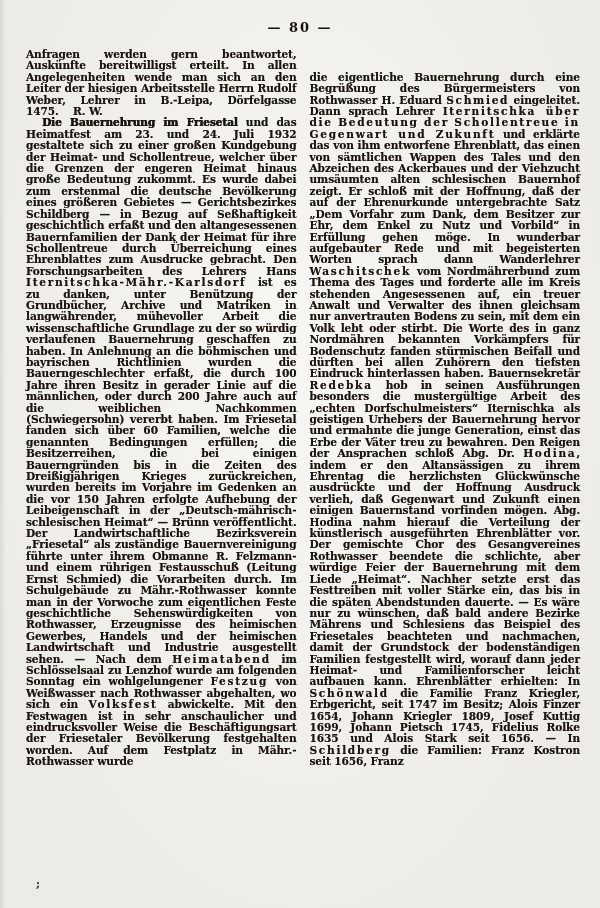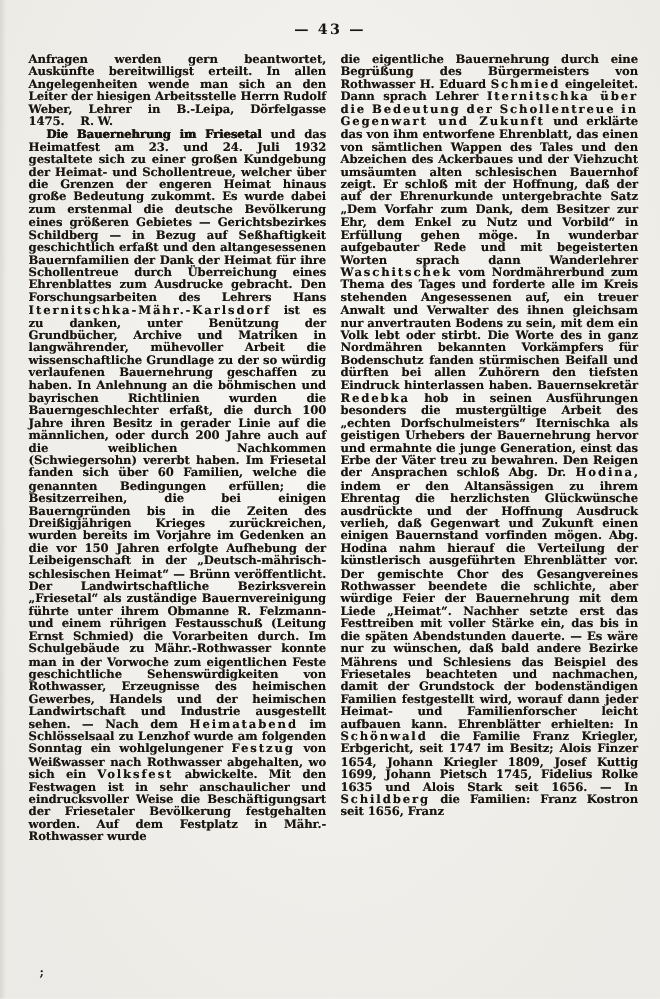--- a/index.html
+++ b/index.html
@@ -22,20 +22,21 @@
     text-align: center;
     font-weight: bold;
     font-size: 13px;
     letter-spacing: 2px;
     color: #181410;
   }
   .columns {
     display: flex;
     gap: 13px;
     padding: 14px 20px 0 26px;
+    align-items: flex-end;
   }
   .col {
     flex: 1 1 0;
     min-width: 0;
   }
   p.para {
     margin: 0;
     text-align: justify;
     font-size: 10.6px;
     line-height: 11.4px;
@@ -52,21 +53,21 @@
   .edge-mark {
     position: absolute;
     left: 36px; bottom: 18px;
     font-size: 11px; font-weight: bold; color: #2a241c;
   }
 </style>
 </head>
 <body style="background: rgb(243, 242, 237);">
 
 <div class="scan-page">
-  <div class="page-header">— 43 —</div>
+  <div class="page-header">— 80 —</div>
   <div class="columns">
     <div class="col" id="col-left">
         <p class="para"><span class="seg-normal">Anfragen werden gern beantwortet, Auskünfte bereitwilligst erteilt. In allen Angelegenheiten wende man sich an den Leiter der hiesigen Arbeitsstelle Herrn Rudolf Weber, Lehrer in B.-Leipa, Dörfelgasse 1475.&nbsp;&nbsp;&nbsp;&nbsp;R. W.</span></p>
         <p class="para indent"><span class="seg-bold">Die Bauernehrung im Friesetal</span><span class="seg-normal"> und das Heimatfest am 23. und 24. Juli 1932 gestaltete sich zu einer großen Kundgebung der Heimat- und Schollentreue, welcher über die Grenzen der engeren Heimat hinaus große Bedeutung zukommt. Es wurde dabei zum erstenmal die deutsche Bevölkerung eines größeren Gebietes — Gerichtsbezirkes Schildberg — in Bezug auf Seßhaftigkeit geschichtlich erfaßt und den altangesessenen Bauernfamilien der Dank der Heimat für ihre Schollentreue durch Überreichung eines Ehrenblattes zum Ausdrucke gebracht. Den Forschungsarbeiten des Lehrers Hans </span><span class="seg-spaced">Iternitschka-Mähr.-Karlsdorf</span><span class="seg-normal"> ist es zu danken, unter Benützung der Grundbücher, Archive und Matriken in langwährender, mühevoller Arbeit die wissenschaftliche Grundlage zu der so würdig verlaufenen Bauernehrung geschaffen zu haben. In Anlehnung an die böhmischen und bayrischen Richtlinien wurden die Bauerngeschlechter erfaßt, die durch 100 Jahre ihren Besitz in gerader Linie auf die männlichen, oder durch 200 Jahre auch auf die weiblichen Nachkommen (Schwiegersohn) vererbt haben. Im Friesetal fanden sich über 60 Familien, welche die genannten Bedingungen erfüllen; die Besitzerreihen, die bei einigen Bauerngründen bis in die Zeiten des Dreißigjährigen Krieges zurückreichen, wurden bereits im Vorjahre im Gedenken an die vor 150 Jahren erfolgte Aufhebung der Leibeigenschaft in der „Deutsch-mährisch-schlesischen Heimat“ — Brünn veröffentlicht. Der Landwirtschaftliche Bezirksverein „Friesetal“ als zuständige Bauernvereinigung führte unter ihrem Obmanne R. Felzmann- und einem rührigen Festausschuß (Leitung Ernst Schmied) die Vorarbeiten durch. Im Schulgebäude zu Mähr.-Rothwasser konnte man in der Vorwoche zum eigentlichen Feste geschichtliche Sehenswürdigkeiten von Rothwasser, Erzeugnisse des heimischen Gewerbes, Handels und der heimischen Landwirtschaft und Industrie ausgestellt sehen. — Nach dem </span><span class="seg-spaced">Heimatabend</span><span class="seg-normal"> im Schlösselsaal zu Lenzhof wurde am folgenden Sonntag ein wohlgelungener </span><span class="seg-spaced">Festzug</span><span class="seg-normal"> von Weißwasser nach Rothwasser abgehalten, wo sich ein </span><span class="seg-spaced">Volksfest</span><span class="seg-normal"> abwickelte. Mit den Festwagen ist in sehr anschaulicher und eindrucksvoller Weise die Beschäftigungsart der Friesetaler Bevölkerung festgehalten worden. Auf dem Festplatz in Mähr.-Rothwasser wurde</span></p>
       </div>
     <div class="col" id="col-right">
         <p class="para"><span class="seg-normal">die eigentliche Bauernehrung durch eine Begrüßung des Bürgermeisters von Rothwasser H. Eduard </span><span class="seg-spaced">Schmied</span><span class="seg-normal"> eingeleitet. Dann sprach Lehrer </span><span class="seg-spaced">Iternitschka über die Bedeutung der Schollentreue in Gegenwart und Zukunft</span><span class="seg-normal"> und erklärte das von ihm entworfene Ehrenblatt, das einen von sämtlichen Wappen des Tales und den Abzeichen des Ackerbaues und der Viehzucht umsäumten alten schlesischen Bauernhof zeigt. Er schloß mit der Hoffnung, daß der auf der Ehrenurkunde untergebrachte Satz „Dem Vorfahr zum Dank, dem Besitzer zur Ehr, dem Enkel zu Nutz und Vorbild“ in Erfüllung gehen möge. In wunderbar aufgebauter Rede und mit begeisterten Worten sprach dann Wanderlehrer </span><span class="seg-spaced">Waschitschek</span><span class="seg-normal"> vom Nordmährerbund zum Thema des Tages und forderte alle im Kreis stehenden Angesessenen auf, ein treuer Anwalt und Verwalter des ihnen gleichsam nur anvertrauten Bodens zu sein, mit dem ein Volk lebt oder stirbt. Die Worte des in ganz Nordmähren bekannten Vorkämpfers für Bodenschutz fanden stürmischen Beifall und dürften bei allen Zuhörern den tiefsten Eindruck hinterlassen haben. Bauernsekretär </span><span class="seg-spaced">Redebka</span><span class="seg-normal"> hob in seinen Ausführungen besonders die mustergültige Arbeit des „echten Dorfschulmeisters“ Iternischka als geistigen Urhebers der Bauernehrung hervor und ermahnte die junge Generation, einst das Erbe der Väter treu zu bewahren. Den Reigen der Ansprachen schloß Abg. Dr. </span><span class="seg-spaced">Hodina</span><span class="seg-normal">, indem er den Altansässigen zu ihrem Ehrentag die herzlichsten Glückwünsche ausdrückte und der Hoffnung Ausdruck verlieh, daß Gegenwart und Zukunft einen einigen Bauernstand vorfinden mögen. Abg. Hodina nahm hierauf die Verteilung der künstlerisch ausgeführten Ehrenblätter vor. Der gemischte Chor des Gesangvereines Rothwasser beendete die schlichte, aber würdige Feier der Bauernehrung mit dem Liede „Heimat“. Nachher setzte erst das Festtreiben mit voller Stärke ein, das bis in die späten Abendstunden dauerte. — Es wäre nur zu wünschen, daß bald andere Bezirke Mährens und Schlesiens das Beispiel des Friesetales beachteten und nachmachen, damit der Grundstock der bodenständigen Familien festgestellt wird, worauf dann jeder Heimat- und Familienforscher leicht aufbauen kann. Ehrenblätter erhielten: In </span><span class="seg-spaced">Schönwald</span><span class="seg-normal"> die Familie Franz Kriegler, Erbgericht, seit 1747 im Besitz; Alois Finzer 1654, Johann Kriegler 1809, Josef Kuttig 1699, Johann Pietsch 1745, Fidelius Rolke 1635 und Alois Stark seit 1656. — In </span><span class="seg-spaced">Schildberg</span><span class="seg-normal"> die Familien: Franz Kostron seit 1656, Franz</span></p>
       </div>
   </div>
   <span class="edge-mark">;</span>

